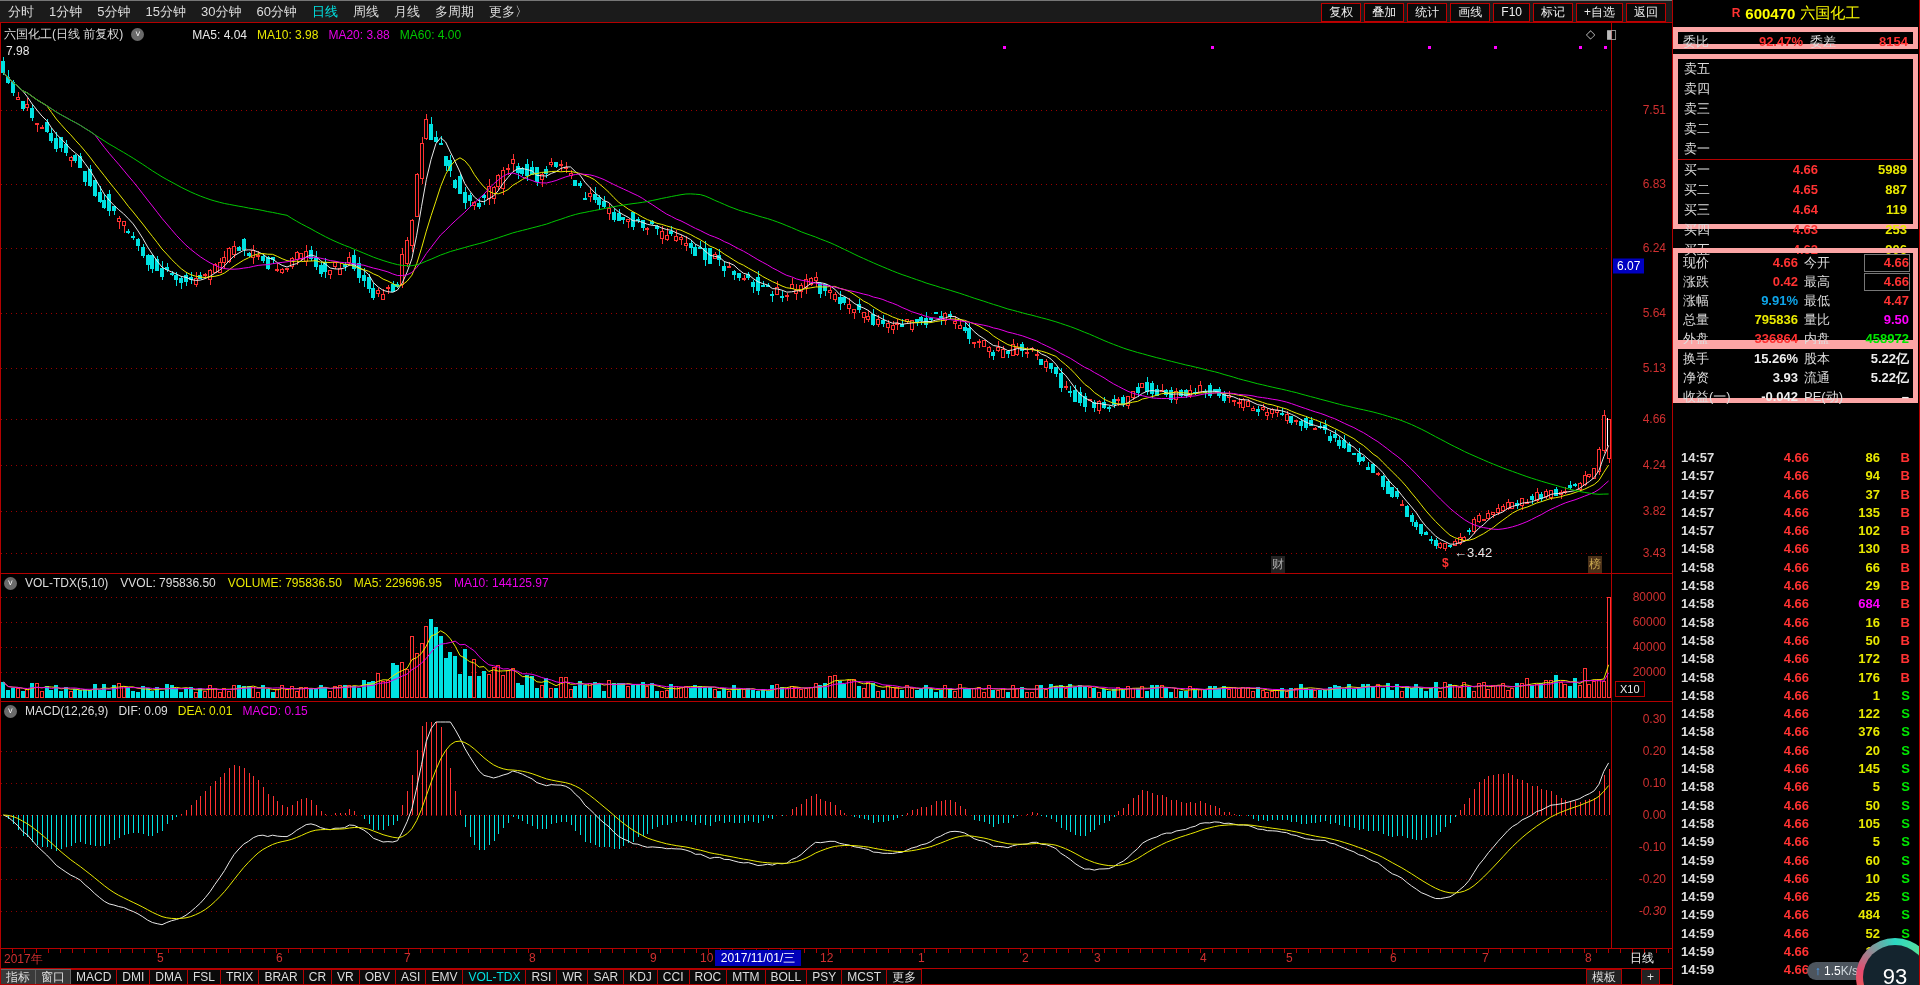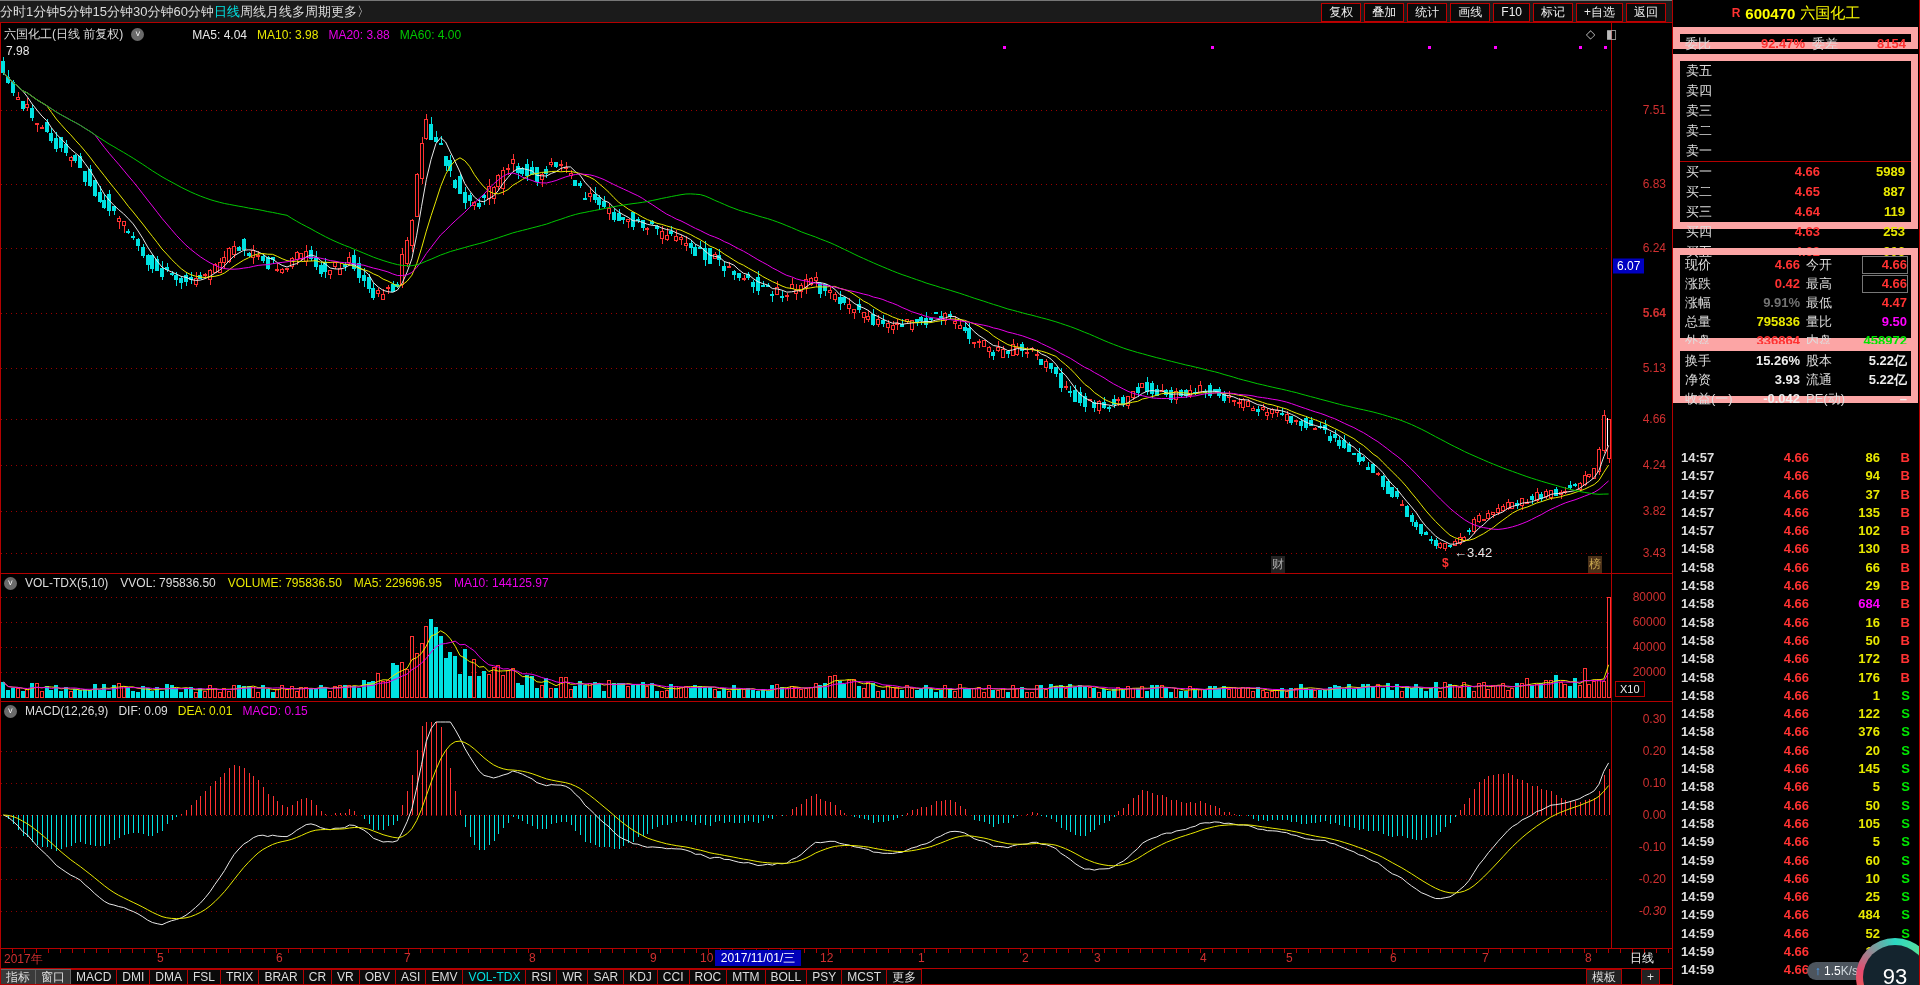--- a/index.html
+++ b/index.html
@@ -1,21 +1,21 @@
 <!DOCTYPE html>
 <html><head>
 <meta charset="utf-8">
 <style>
   html,body{margin:0;padding:0;background:#000;}
   #app{position:relative;width:1920px;height:985px;background:#000;overflow:hidden;
        font-family:"Liberation Sans","DejaVu Sans",sans-serif;color:#ddd;}
   
   #menubar{position:absolute;left:0;top:0;width:1672px;height:22px;background:#1b1b1b;
            border-top:1px solid #777;display:flex;align-items:center;}
-  #periods{display:flex;font-size:13px;white-space:nowrap;}
+  #periods{display:flex;gap:15px;margin-left:8px;font-size:13px;white-space:nowrap;}
   .ptab{color:#ddd;cursor:default;}
   .ptab.act{color:#00e2e2;}
   #topbtns{position:absolute;right:6px;top:2px;display:flex;gap:3px;}
   .tbtn{border:1px solid #c00000;color:#eee;font-size:12px;padding:0 7px;height:17px;
         line-height:17px;background:#0a0a0a;}
   
   #stocktitle{position:absolute;left:1673px;top:0;width:246px;height:26px;display:flex;
               align-items:center;justify-content:center;gap:5px;background:#000;}
   #rbadge{color:#ff3232;font-weight:bold;font-size:12px;}
   #scode{color:#ffff00;font-weight:bold;font-size:15px;}
@@ -57,21 +57,21 @@
          height:15px;line-height:15px;background:#0a0a0a;white-space:nowrap;}
   .titem:first-child{border-left:1px solid #b40000;}
   .titem.gray{background:#3a3a3a;border-color:#666;}
   .titem.act{color:#00e2e2;}
   #tmpl{position:absolute;left:1586px;top:969px;display:flex;gap:19px;}
   .tmbtn{border:1px solid #b40000;background:#222;color:#ddd;font-size:12px;height:14px;
          line-height:14px;padding:0 5px;}
   
   #rightpanel{position:absolute;left:1673px;top:26px;width:246px;height:959px;background:#000;
               font-size:13px;}
-  .rpbox{position:absolute;left:0;width:245px;border:7px solid #fca5a5;box-sizing:border-box;}
+  .rpbox{position:absolute;left:0;width:245px;border:5px solid #fca5a5;box-sizing:border-box;}
   #rp-weibi{top:1px;height:22px;}
   #rp-orders{top:12px;height:175px;margin-top:16px;}
   #rp-info{top:222px;height:97px;}
   #rp-fin{top:318px;height:59px;}
   #rp-flow{top:376px;height:42px;}
   #rp-ticks{top:417px;height:542px;border:none;padding-top:6px;}
   .orow{position:relative;height:20px;line-height:20px;}
   .orow .lbl{position:absolute;left:6px;color:#ddd;}
   .orow .prc{position:absolute;left:70px;width:70px;text-align:right;font-weight:bold;color:#ff3232;}
   .orow .vol{position:absolute;right:6px;width:70px;text-align:right;font-weight:bold;color:#e8e800;}
@@ -1584,21 +1584,21 @@
   <div id="tmpl">
     <span class="tmbtn">模板</span>
     <span class="tmbtn">+</span>
     <span class="tmbtn">−</span>
   </div>
 
   <div id="priceaxis">
       <span class="axlab" style="top: 88px;">7.51</span>
       <span class="axlab" style="top: 162px;">6.83</span>
       <span class="axlab" style="top: 226px;">6.24</span>
-      <span class="axlab" style="top: 291px; font-weight: bold;">5.64</span>
+      <span class="axlab" style="top: 291px;">5.64</span>
       <span class="axlab" style="top: 346px;">5.13</span>
       <span class="axlab" style="top: 397px;">4.66</span>
       <span class="axlab" style="top: 443px;">4.24</span>
       <span class="axlab" style="top: 489px;">3.82</span>
       <span class="axlab" style="top: 531px;">3.43</span>
       <span class="bluetag" style="top: 244px;">6.07</span>
       <span class="axlab" style="top: 575px;">80000</span>
       <span class="axlab" style="top: 600px;">60000</span>
       <span class="axlab" style="top: 625px;">40000</span>
       <span class="axlab" style="top: 650px;">20000</span>
@@ -1681,21 +1681,21 @@
           <span class="v2 boxed" style="color: rgb(255, 50, 50);">4.66</span>
         </div>
         <div class="irow">
           <span class="l1">涨跌</span>
           <span class="v1" style="color: rgb(255, 50, 50);">0.42</span>
           <span class="l2">最高</span>
           <span class="v2 boxed" style="color: rgb(255, 50, 50);">4.66</span>
         </div>
         <div class="irow">
           <span class="l1">涨幅</span>
-          <span class="v1" style="color: #737373;">9.91%</span>
+          <span class="v1" style="color: #0ea5e9;">9.91%</span>
           <span class="l2">最低</span>
           <span class="v2" style="color: rgb(255, 50, 50);">4.47</span>
         </div>
         <div class="irow">
           <span class="l1">总量</span>
           <span class="v1" style="color: rgb(232, 232, 0);">795836</span>
           <span class="l2">量比</span>
           <span class="v2" style="color: rgb(255, 0, 255);">9.50</span>
         </div>
         <div class="irow">

